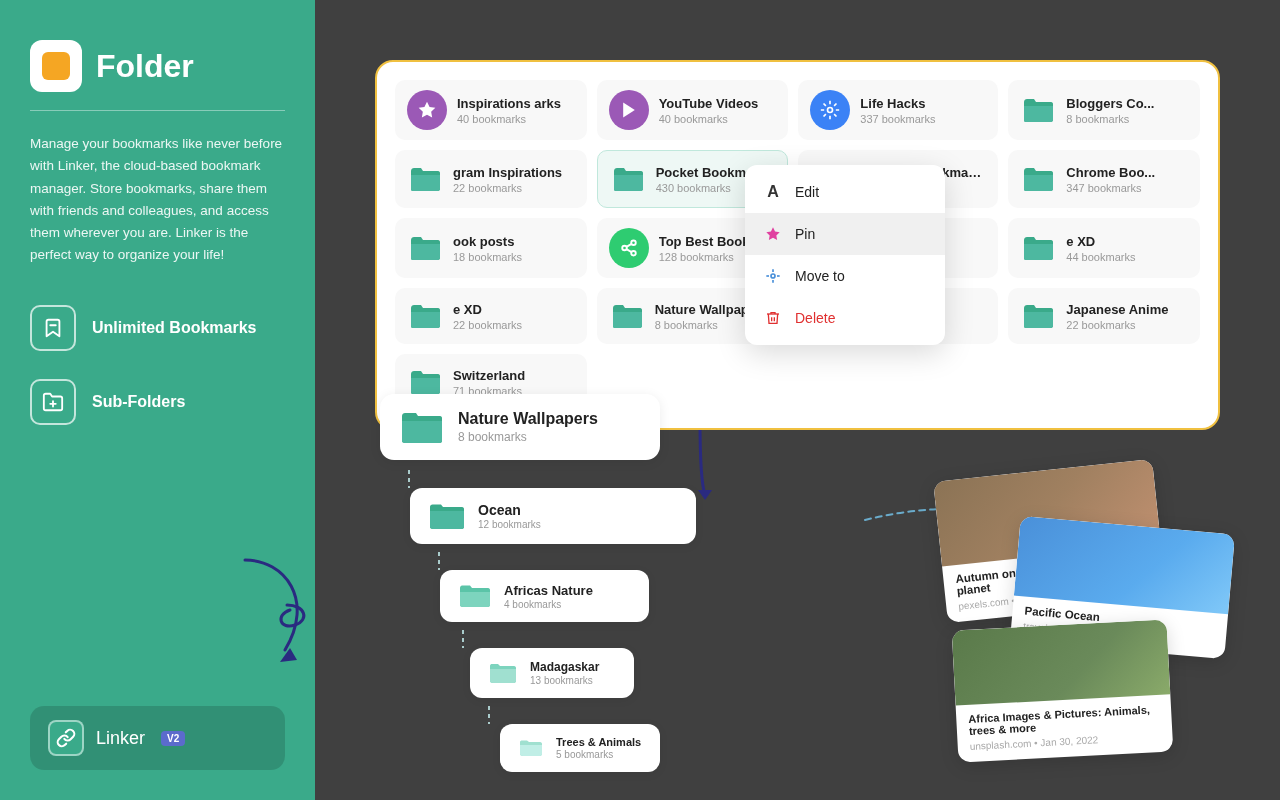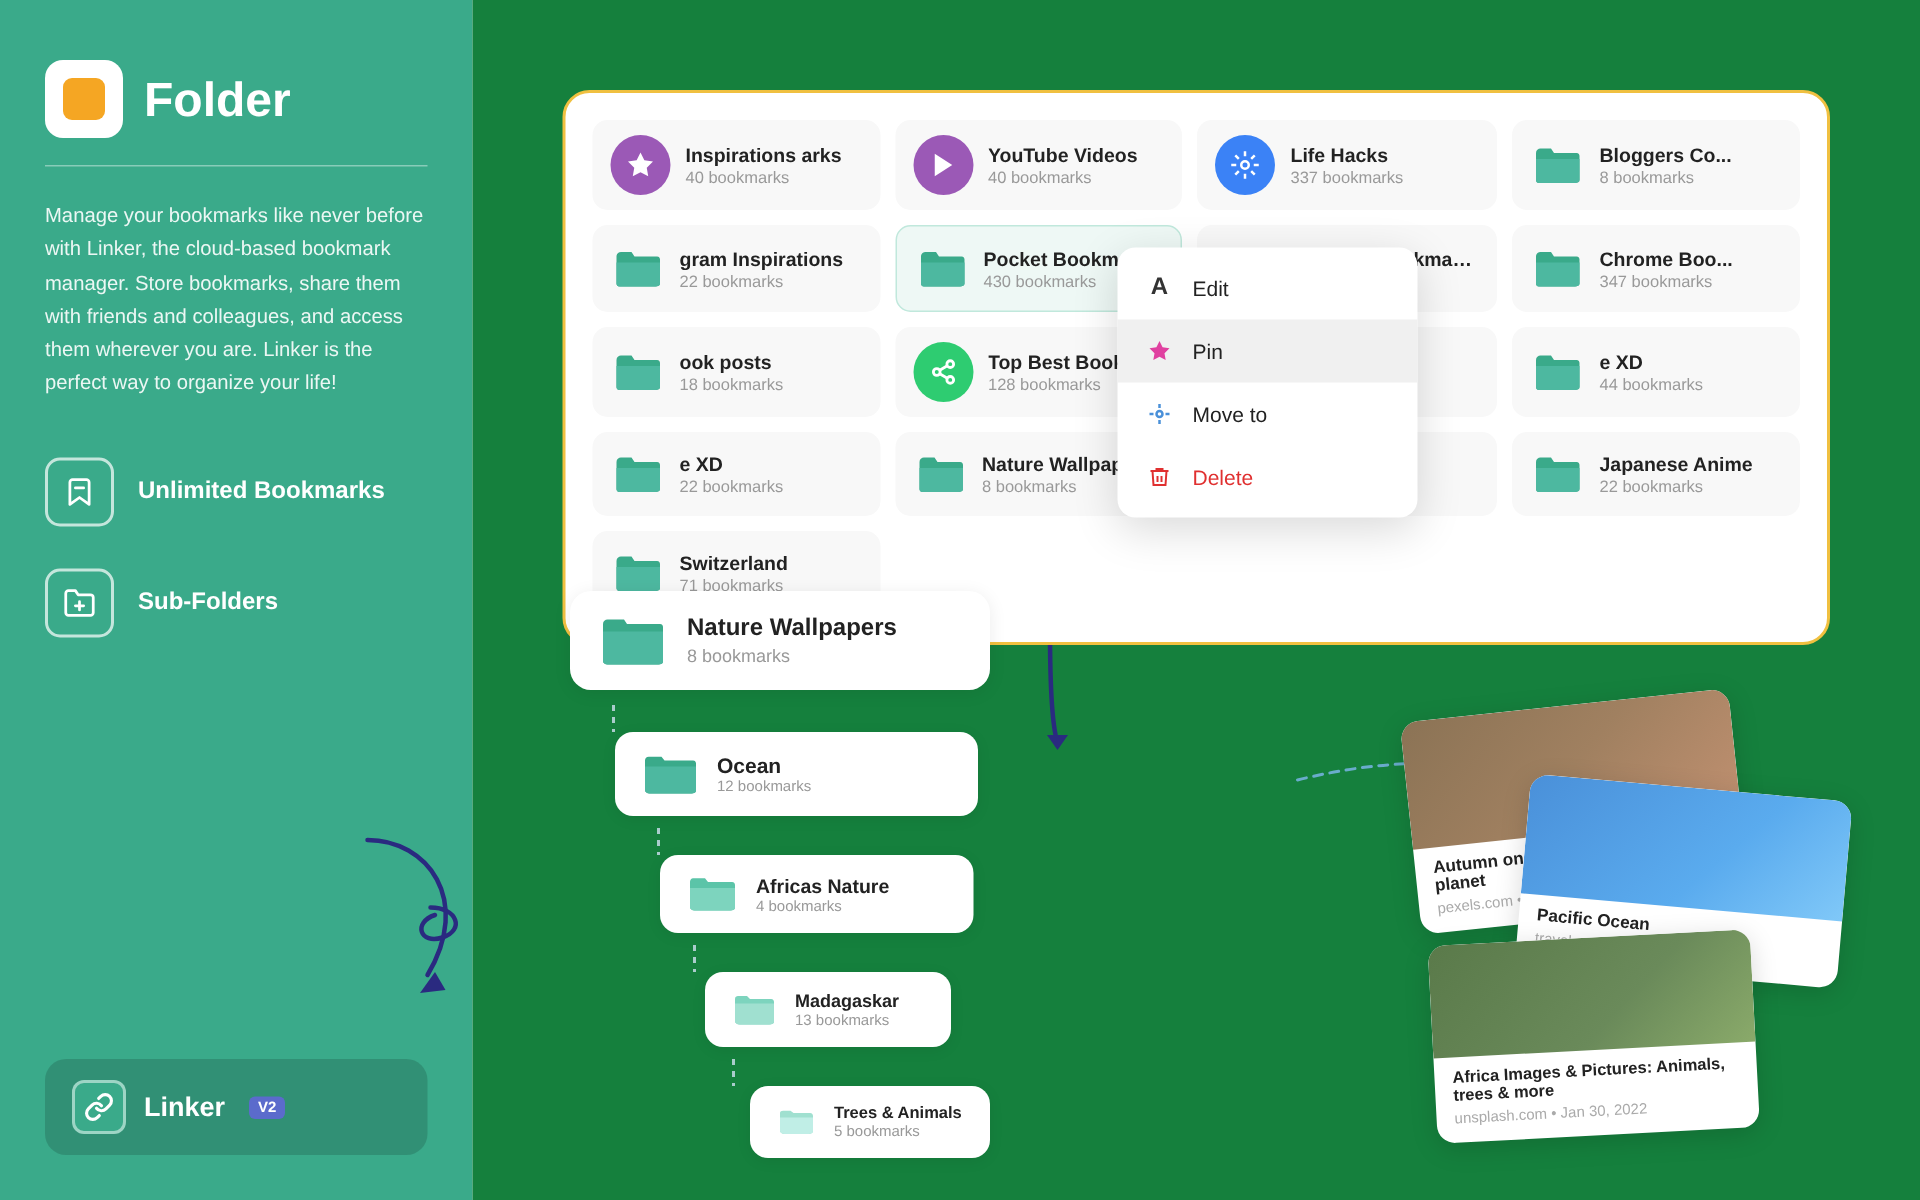--- a/index.html
+++ b/index.html
@@ -111,36 +111,36 @@
       background: #3aaa8a;
       border-radius: 8px;
       display: flex;
       align-items: center;
       justify-content: center;
       border: 2px solid rgba(255,255,255,0.5);
     }
     .sidebar-bottom-name {
       color: white;
       font-size: 18px;
-      font-weight: 700;
+      font-weight: 400;
     }
     .sidebar-v2-badge {
       background: #5b6bcc;
       color: white;
       font-size: 10px;
       font-weight: 700;
       border-radius: 4px;
       padding: 2px 6px;
       margin-left: 4px;
     }
 
     
     .main-content {
       flex: 1;
-      background: #15803d;
+      background: #404040;
       position: relative;
       overflow: hidden;
     }
 
     
     .folder-grid-card {
       position: absolute;
       top: 60px;
       left: 60px;
       right: 60px;
@@ -597,21 +597,21 @@
       </svg>
       <div>
         <div class="name" style="font-size:16px;font-weight:700;">Nature Wallpapers</div>
         <div class="count" style="font-size:12px;">8 bookmarks</div>
       </div>
     </div>
 
     <div class="dotted-line"></div>
 
     <div style="margin-left:30px;">
-      <div class="subfolder-child" style="width:242px;">
+      <div class="subfolder-child" style="width:286px;">
         <svg width="38" height="32" viewBox="0 0 38 32">
           <path d="M2 7 C2 5.5 3 4.5 4.5 4.5 L13 4.5 L15 7 L34 7 C35.5 7 36 8 36 9 L36 27 C36 28.5 34.5 29 33 29 L5 29 C3.5 29 2 28 2 27 Z" fill="#3aaa8a"></path>
           <path d="M2 11 L36 11 L36 27 C36 28.5 34.5 29 33 29 L5 29 C3.5 29 2 28 2 27 Z" fill="#4db8a0"></path>
         </svg>
         <div>
           <div class="name">Ocean</div>
           <div class="count">12 bookmarks</div>
         </div>
       </div>
 

